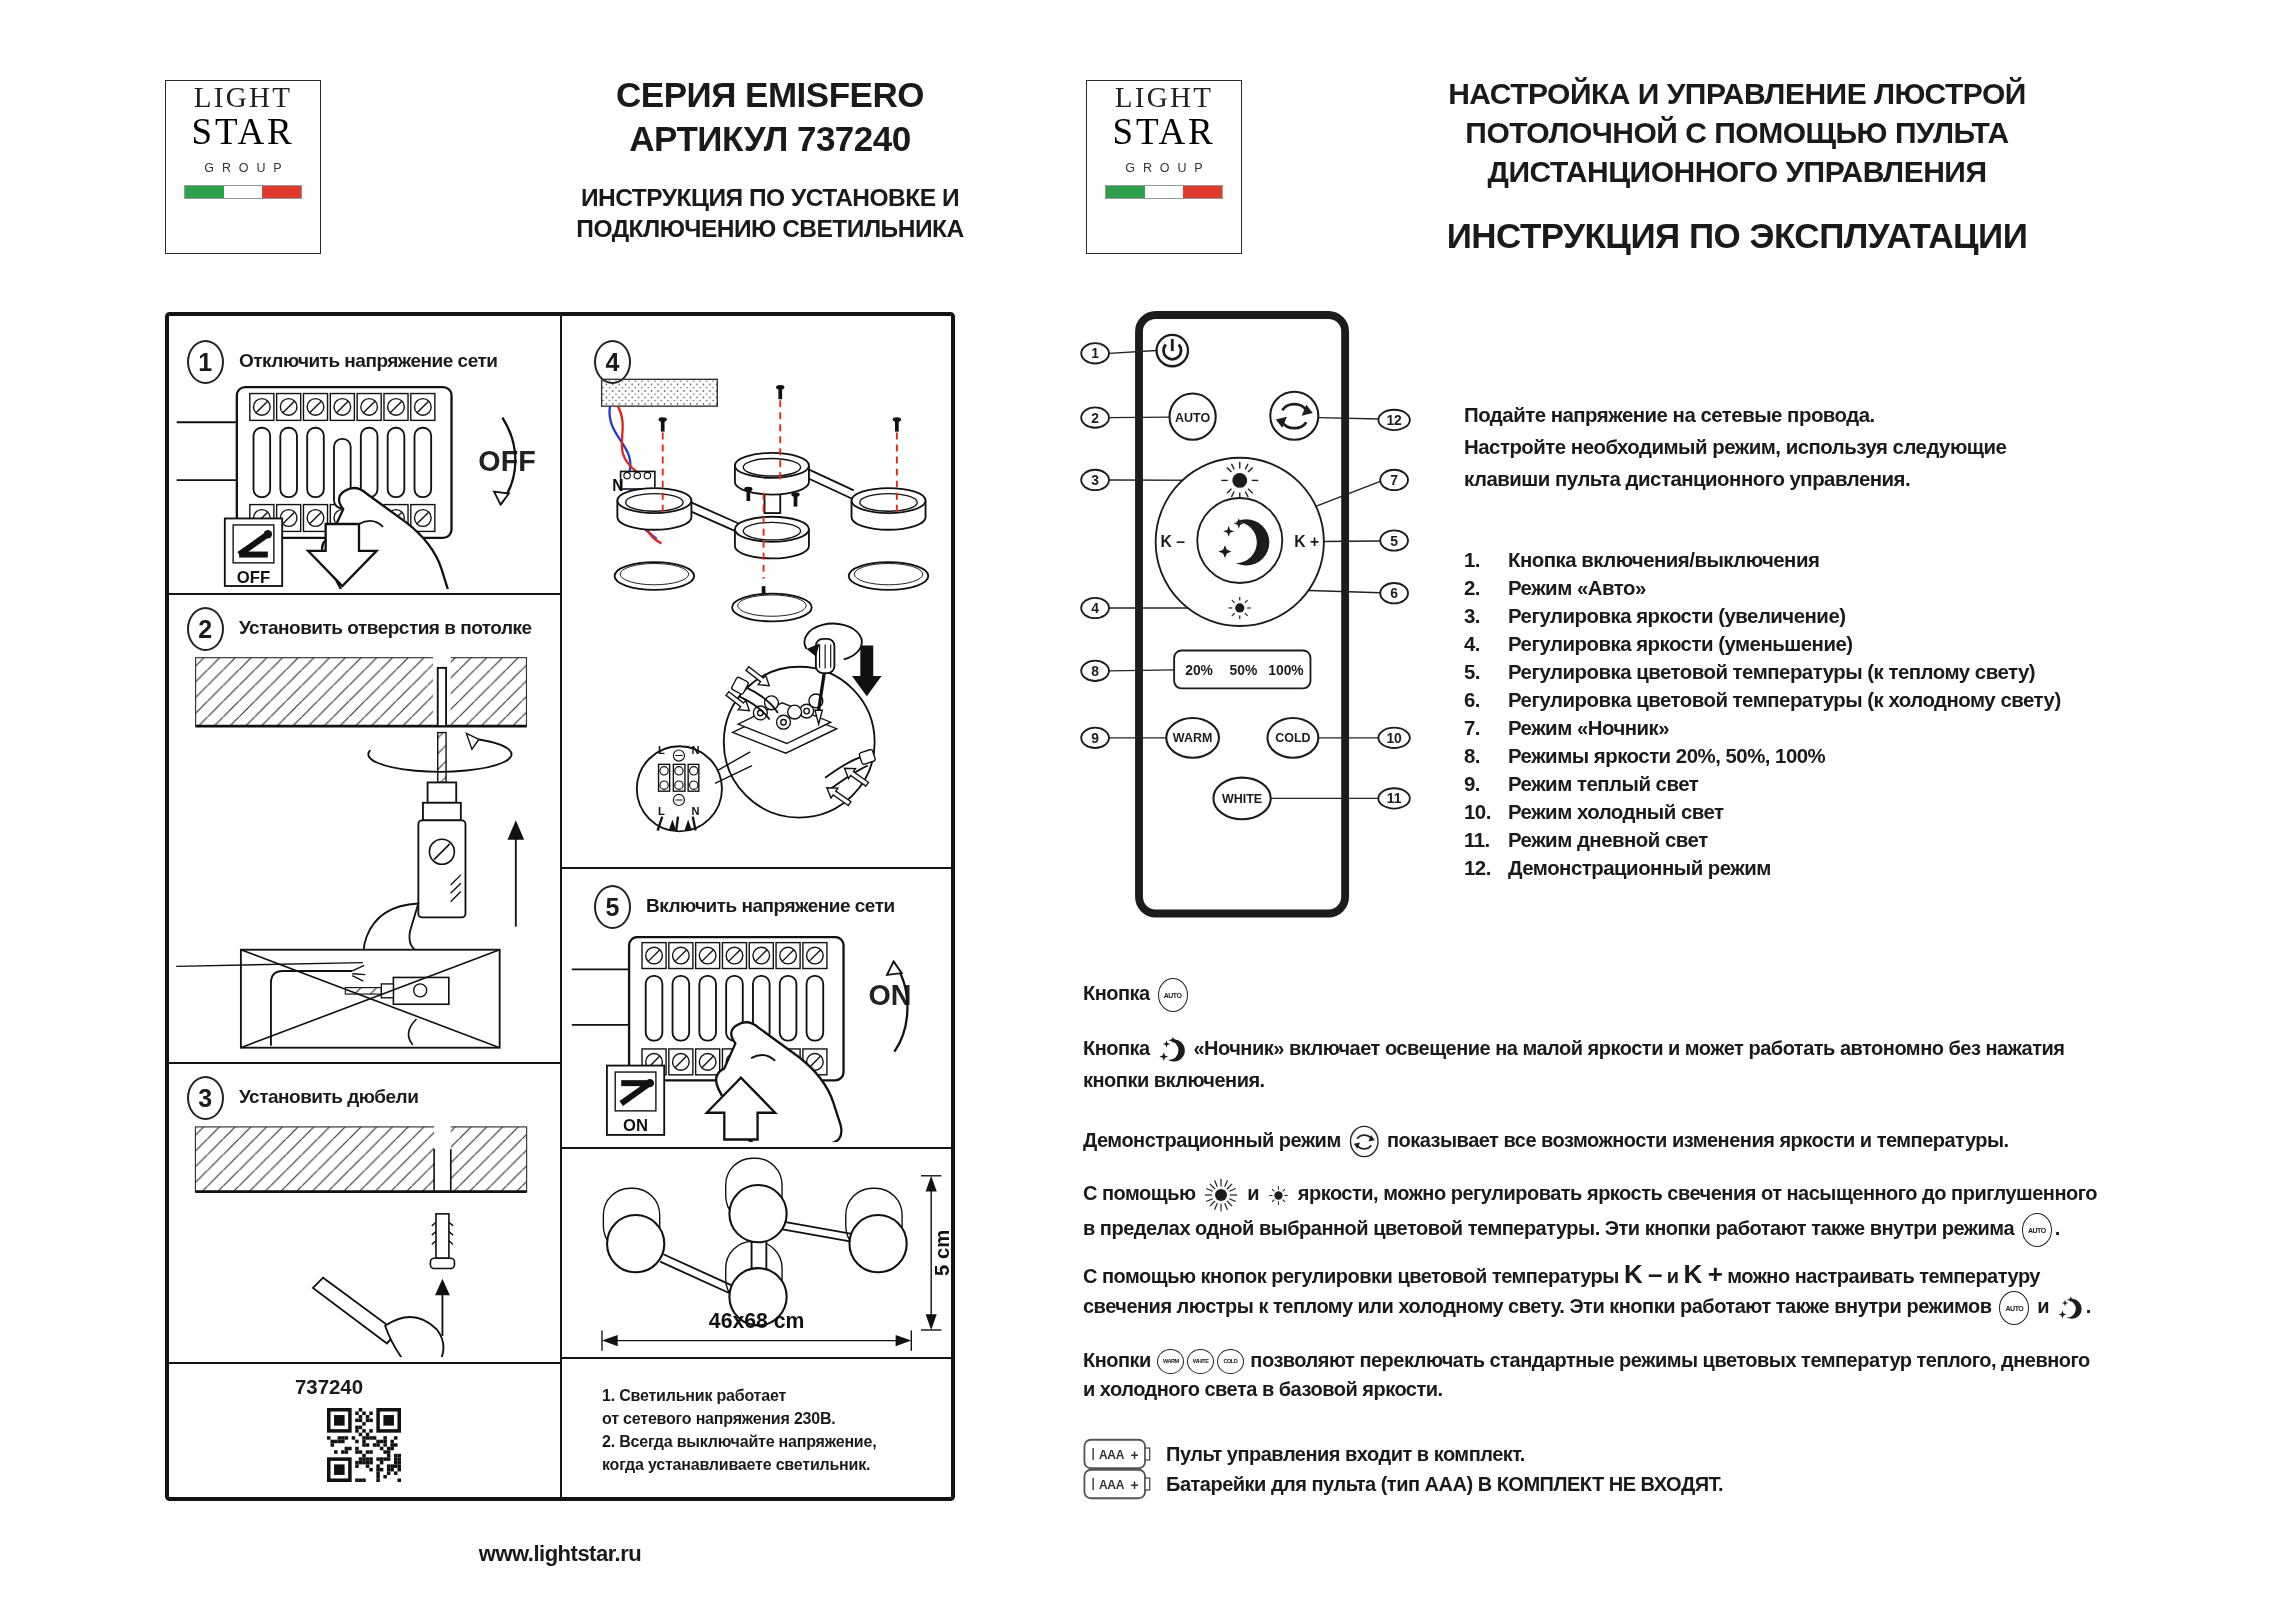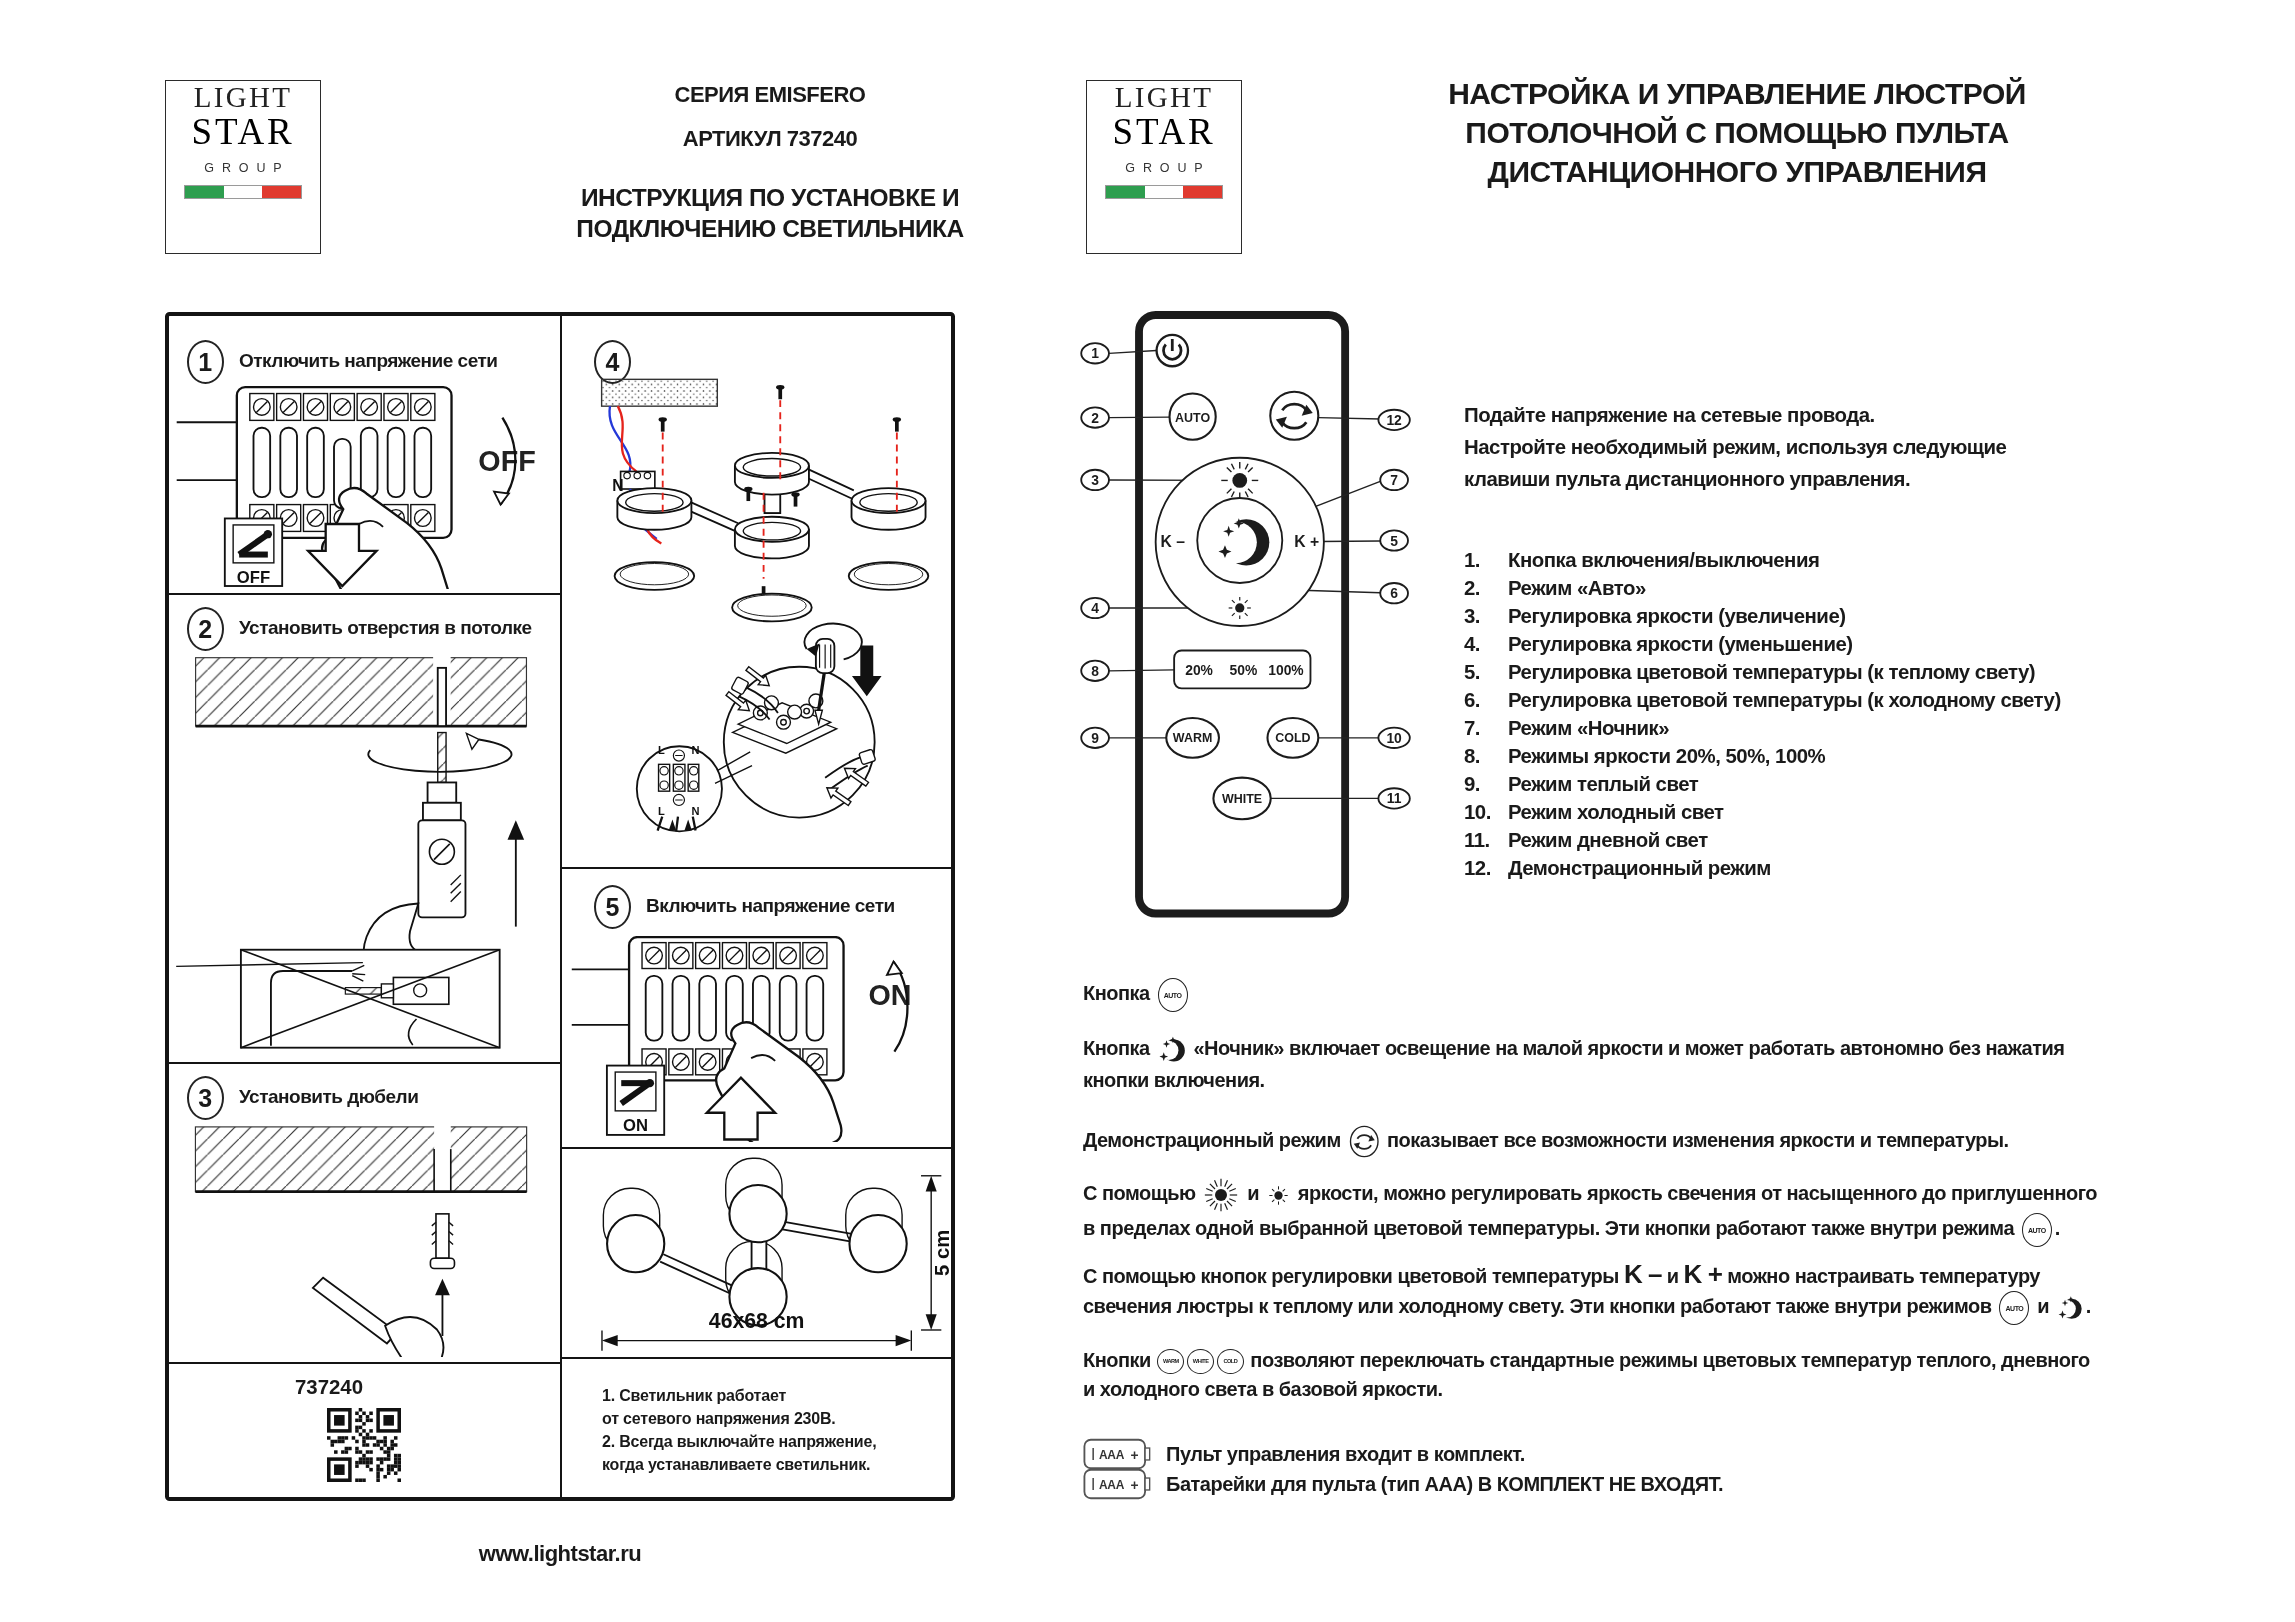--- a/index.html
+++ b/index.html
@@ -12,21 +12,21 @@
   
   .logo-box{position:absolute;width:154px;height:172px;border:1.9px solid #2b2b2b;background:#fff;text-align:center;}
   .logo-light{font-family:Liberation Serif, serif;font-size:29px;letter-spacing:2.3px;color:#222;}
   .logo-star{font-family:"Liberation Serif","DejaVu Serif",serif;font-size:37px;letter-spacing:2.8px;line-height:.95;color:#000000;}
   .logo-group{font-size:12.5px;letter-spacing:7.9px;margin-top:12px;color:#333;text-indent:7.9px;}
   .logo-flag{height:11.6px;margin:10.2px 17.6px 0;display:flex;border:0.5px solid #9a9a9a;}
   .logo-flag span{flex:1;}
 
   
   .ltitle{position:absolute;left:532px;top:73px;width:476px;text-align:center;font-weight:bold;letter-spacing:-0.5px;}
-  .ltitle .t1{font-size:22px;line-height:44px;}
+  .ltitle .t1{font-size:35px;line-height:44px;}
   .ltitle .t2{font-size:24.5px;line-height:30.5px;margin-top:22px;white-space:pre-line;}
   .rtitle{position:absolute;left:1369px;top:74px;width:736px;text-align:center;font-weight:bold;letter-spacing:-0.5px;}
   .rtitle .t1{font-size:30px;line-height:39px;white-space:pre-line;}
   .rtitle .t2{font-size:35px;line-height:40px;margin-top:25px;}
 
   
   #panel{position:absolute;left:165px;top:312px;width:790px;height:1189px;border:4.2px solid #141414;border-radius:4.6px;background:#fff;box-sizing:border-box;}
   .vline,.hline{position:absolute;background:#141414;}
   .stepnum{position:absolute;width:33px;height:40px;border:2.3px solid #232323;border-radius:50%;display:flex;align-items:center;justify-content:center;font-size:25px;font-weight:bold;background:#fff;}
   .steptitle{position:absolute;font-size:19px;font-weight:bold;letter-spacing:-0.5px;white-space:nowrap;}
@@ -74,20 +74,21 @@
   <div class="logo-flag">
     <span style="background:#2e9e4f"></span>
       <span style="background:#ffffff"></span>
       <span style="background:#e03a2f"></span>
   </div>
 </div>
 <div class="rtitle">
   <div class="t1">НАСТРОЙКА И УПРАВЛЕНИЕ ЛЮСТРОЙ
 ПОТОЛОЧНОЙ С ПОМОЩЬЮ ПУЛЬТА
 ДИСТАНЦИОННОГО УПРАВЛЕНИЯ</div>
+  <div class="t2">ИНСТРУКЦИЯ ПО ЭКСПЛУАТАЦИИ</div>
 </div>
 
 <div id="panel">
   <div class="vline" style="left:391px;top:0;width:2.3px;height:1181px;"></div>
   <div class="hline" style="left:0;top:277px;width:391px;height:1.9px;"></div>
   <div class="hline" style="left:0;top:746px;width:391px;height:1.9px;"></div>
   <div class="hline" style="left:0;top:1046px;width:391px;height:1.9px;"></div>
   <div class="hline" style="left:393px;top:551px;width:389px;height:1.9px;"></div>
   <div class="hline" style="left:393px;top:831px;width:389px;height:1.9px;"></div>
   <div class="hline" style="left:393px;top:1041px;width:389px;height:1.9px;"></div>

